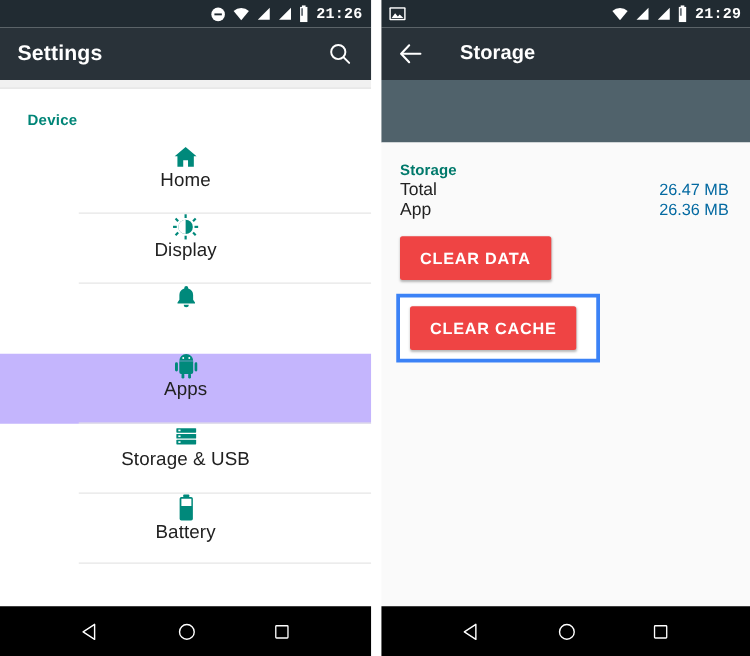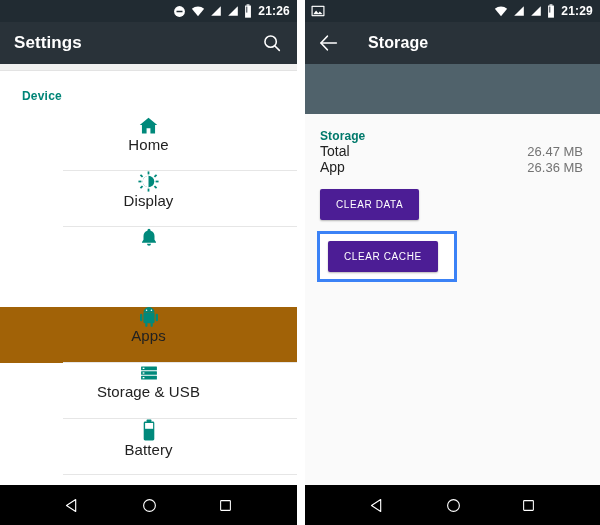--- a/index.html
+++ b/index.html
@@ -49,20 +49,21 @@
   .sb-left {
     display: flex;
     align-items: center;
     gap: 5px;
     flex: 1;
   }
   .sb-right {
     display: flex;
     align-items: center;
     gap: 5px;
+    font-family: Liberation Mono, monospace;
   }
   .sb-time {
     color: #ffffff;
     font-size: 12px;
     font-weight: bold;
     letter-spacing: 0.2px;
     line-height: 1;
     padding-left: 1px;
   }
   .ic { display: block; }
@@ -107,21 +108,21 @@
   .list { margin-top: 12px; }
   .row {
     height: 56px;
     display: flex;
     align-items: center;
     position: relative;
     box-sizing: border-box;
     cursor: pointer;
     flex-direction: column;
   }
-  .row.selected { background: #a16207; margin-top: 24px; }
+  .row.selected { background: #c4b5fd; }
   .row .icon-cell {
     width: 63px;
     flex: none;
     display: flex;
     align-items: center;
     justify-content: center;
   }
   .row .row-label {
     font-size: 15px;
     color: #212121;
@@ -152,27 +153,27 @@
     padding: 15px 0 0 15px;
     letter-spacing: 0.1px;
   }
   .kv {
     display: flex;
     justify-content: space-between;
     align-items: baseline;
     padding: 0 17px 0 15px;
   }
   .kv .k { font-size: 14px; color: #222222; }
-  .kv .v { font-size: 13px; color: #737373; }
+  .kv .v { font-size: 13px; color: #0369a1; }
   .mbtn {
     display: inline-block;
-    background: #4c1d95;
+    background: #ef4444;
     color: #ffffff;
-    font-size: 10px;
-    font-weight: normal;
+    font-size: 13px;
+    font-weight: bold;
     letter-spacing: 0.6px;
     padding: 10px 16px;
     border: none;
     border-radius: 2px;
     box-shadow: 0 1px 2px rgba(0,0,0,0.28);
     cursor: pointer;
     font-family: "Liberation Sans", sans-serif;
   }
   .btn-wrap-data { padding: 14px 0 0 15px; }
   .highlight-box {

